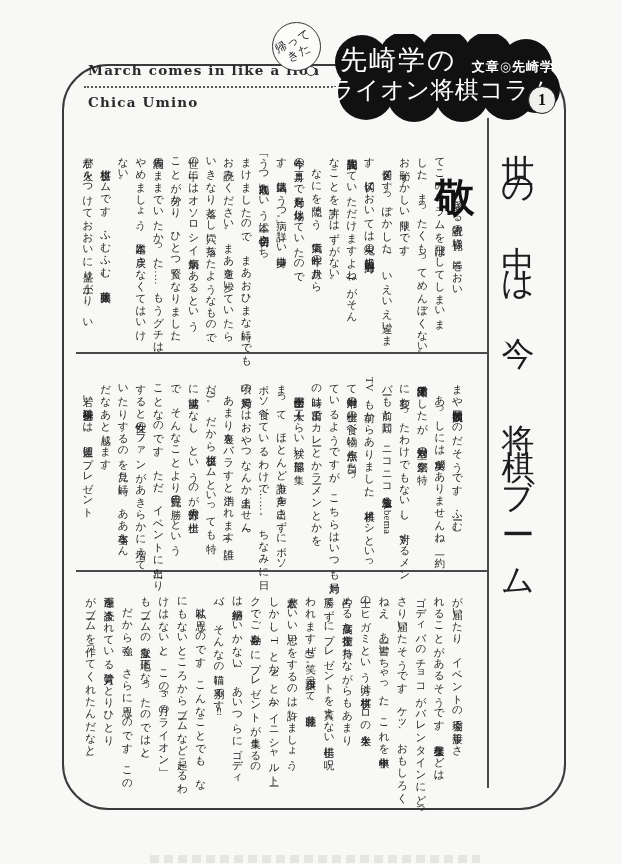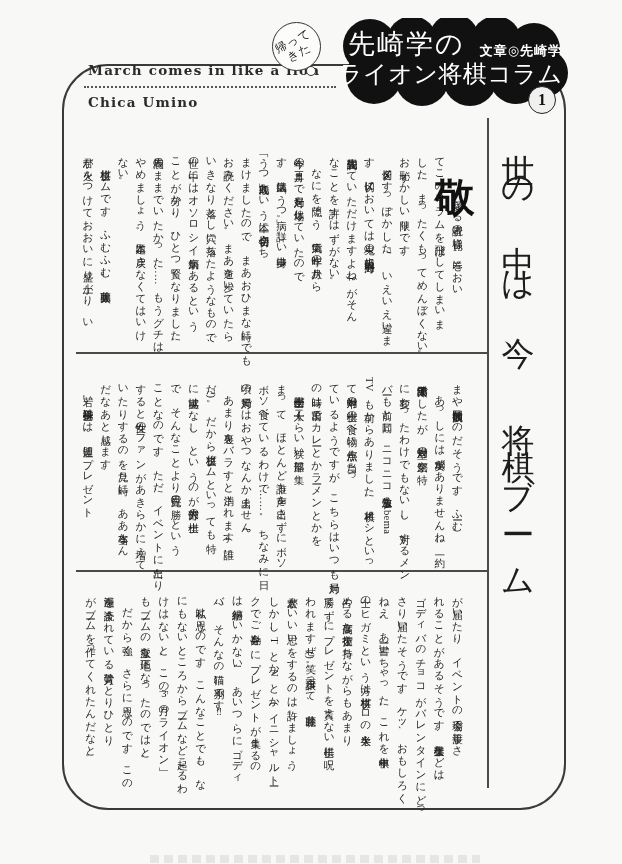--- a/index.html
+++ b/index.html
@@ -17,21 +17,21 @@
   #dotted-rule{
     position:absolute;left:84px;top:86px;width:252px;height:0;
     border-top:2px dotted #555;
   }
   
   #frame{
     position:absolute;left:62px;top:64px;width:500px;height:742px;
     border:2px solid #3a3a3a;border-radius:46px;background:transparent;
   }
   
-  #cloud{position:absolute;left:326px;top:18px;width:236px;height:88px;z-index:3;margin-left:8px;}
+  #cloud{position:absolute;left:326px;top:34px;width:236px;height:88px;z-index:3;}
   #cloud svg{position:absolute;left:0;top:0;}
   .cloud-txt{position:absolute;color:#fff;white-space:nowrap;font-family:"Liberation Serif","DejaVu Serif",serif;}
   #cloud-line1{left:14px;top:8px;font-size:27px;letter-spacing:2px;}
   #cloud-line2{left:4px;top:40px;font-size:24px;letter-spacing:0.5px;}
   #cloud-credit{right:8px;top:24px;font-size:13px;font-weight:bold;letter-spacing:1px;}
   #issue-badge{
     position:absolute;left:528px;top:86px;width:26px;height:26px;z-index:4;
     border:1.5px solid #222;border-radius:50%;background:#f0f0ee;
     display:flex;align-items:center;justify-content:center;
     font-size:16px;font-weight:bold;color:#111;

